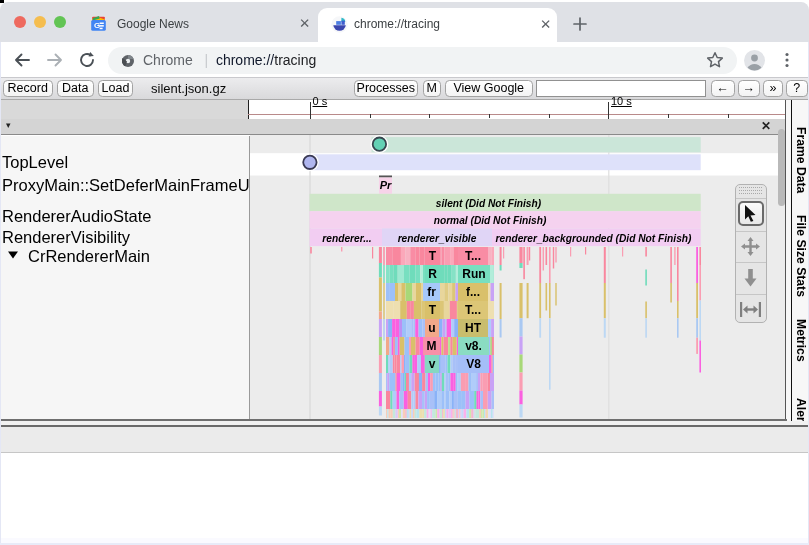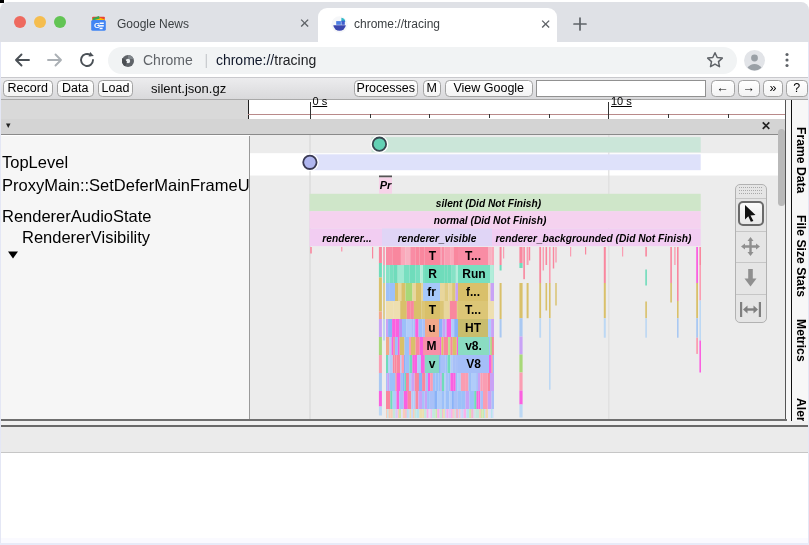--- a/index.html
+++ b/index.html
@@ -156,21 +156,22 @@
     <div class="abs tick" style="left:667.9px;top:113.5px;height:4.5px;"></div>
     <div class="abs tick" style="left:727.6px;top:113.5px;height:4.5px;"></div>
   <div class="abs" id="phead"></div>
   <div class="abs" id="pheadarr">▾</div>
   <div class="abs" id="pheadx">✕</div>
 
   <div class="abs" id="labelcol"></div>
   <div class="tl" style="top:152.8px;">TopLevel</div>
   <div class="tl" style="top:176.2px;">ProxyMain::SetDeferMainFrameUpdate</div>
   <div class="tl" style="top:193.6px;margin-top:13px;">RendererAudioState</div>
-  <div class="tl" style="top:227.6px;margin-left:20px;">RendererVisibility</div>
+  <div class="tl" style="top:227.6px;">RendererVisibility</div>
+  <div class="tl" style="top:247px;left:28px;">CrRendererMain</div>
   <svg class="abs" style="left:7px;top:250px" width="12" height="10" viewBox="0 0 12 10">
       <path d="M1 1.5 L11 1.5 L6 8.5 Z" fill="#000"></path>
     </svg>
 
   <svg width="536" height="285" viewBox="0 0 536 285" style="position:absolute;left:250px;top:134.5px">
       <rect x="0" y="0.0" width="536" height="285" fill="#ececec"></rect>
       <rect x="0" y="18.2" width="536" height="22.3" fill="#ffffff"></rect>
       <rect x="59.4" y="0.0" width="1.2" height="285" fill="#d8d8d8"></rect>
       <rect x="358.2" y="0.0" width="1.2" height="285" fill="#dedede"></rect>
       <rect x="121.5" y="2.1" width="329.2" height="15.2" fill="#cbe6d9"></rect>

